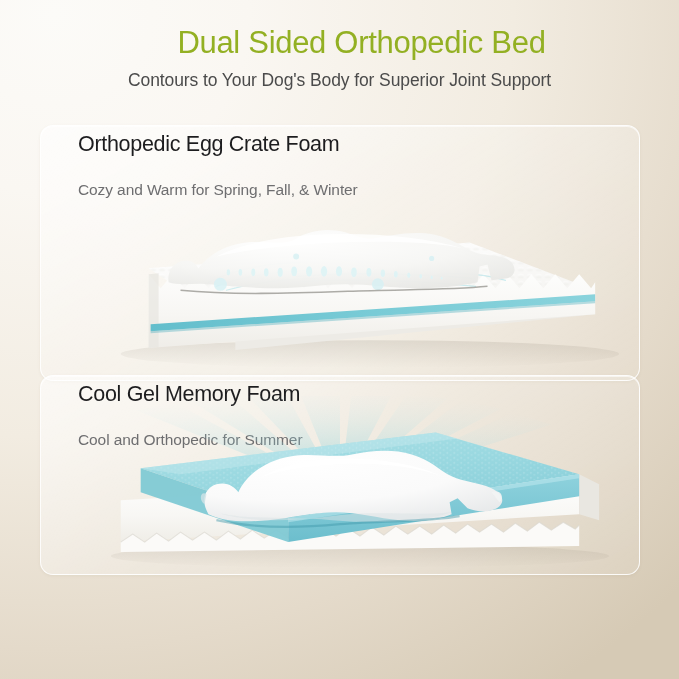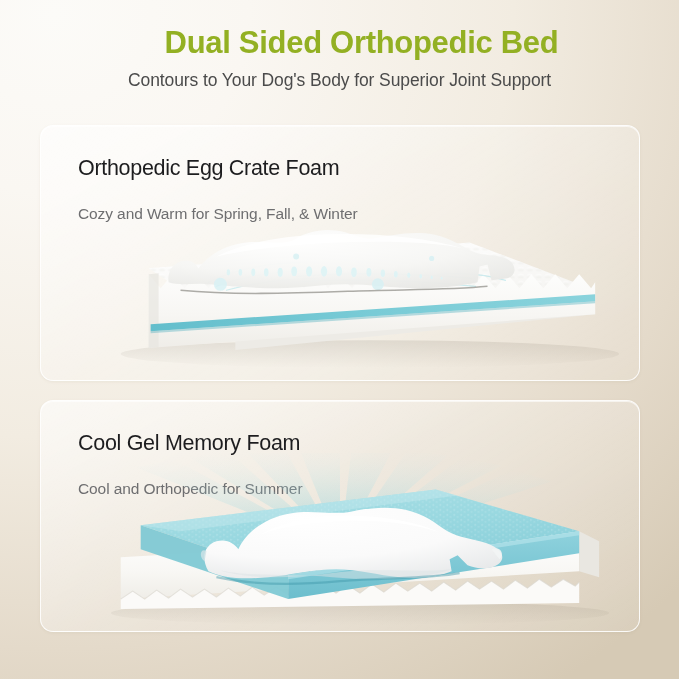--- a/index.html
+++ b/index.html
@@ -7,41 +7,41 @@
   body {
     font-family: "Liberation Sans", sans-serif;
     background:
       radial-gradient(130% 120% at 8% 2%, #FCFBF8 0%, #FAF7F2 22%, #F2ECE1 52%, #E4DACA 78%, #D6CAB5 100%);
     position:relative;
   }
 
   
   .header { text-align:center; padding-top:26px; }
   .main-title {
-    font-size:31px; font-weight:700; letter-spacing:-0.3px;
+    font-size:31px; font-weight:400; letter-spacing:-0.3px;
     color:#93B023; line-height:1.12;margin-left:44px;
   }
   .sub-title {
     font-size:17.5px; font-weight:400; color:#4B4B4B;
     margin-top:9px; letter-spacing:-0.1px;
   }
 
   
   .card {
     position:absolute; left:40px; width:600px;
     border-radius:13px;
     border:1px solid rgba(255,255,255,0.88);
     background:linear-gradient(150deg, rgba(255,255,255,0.62) 0%, rgba(255,255,255,0.26) 45%, rgba(255,255,255,0.10) 100%);
     box-shadow: 0 1px 3px rgba(150,135,110,0.10), inset 0 1px 0 rgba(255,255,255,0.6);
     overflow:hidden;
   }
   #card-1 { top:125px; height:256px; }
-  #card-2 { top:400px; height:232px; }
-
-  .card-head { padding:30px 0 0 37px; }
+  #card-2 { top:375px; height:200px; }
+
+  .card-head { padding:6px 0 0 37px; }
   .card-title {
     font-size:21.5px; font-weight:400; color:#1D1D1F;
     letter-spacing:-0.3px; line-height:1.18;
   }
   .card-sub {
     font-size:15.5px; font-weight:400; color:#6E6E70;
     margin-top:24px; letter-spacing:-0.1px;
   }
 
   .art { position:absolute; left:0; right:0; bottom:0; height:178px; }

